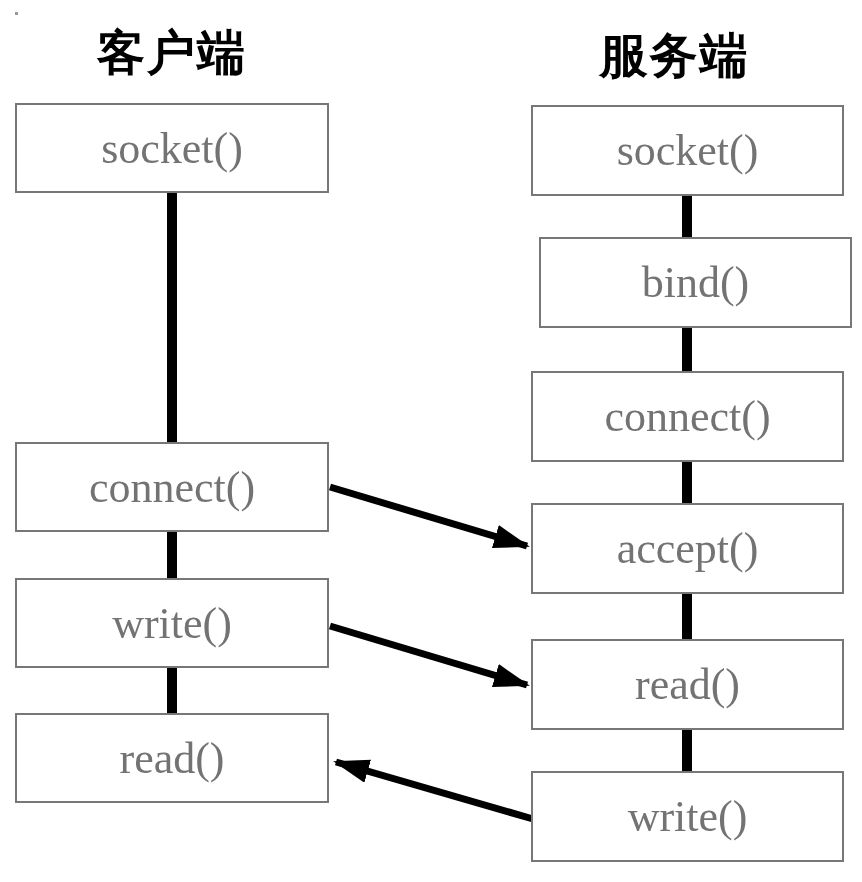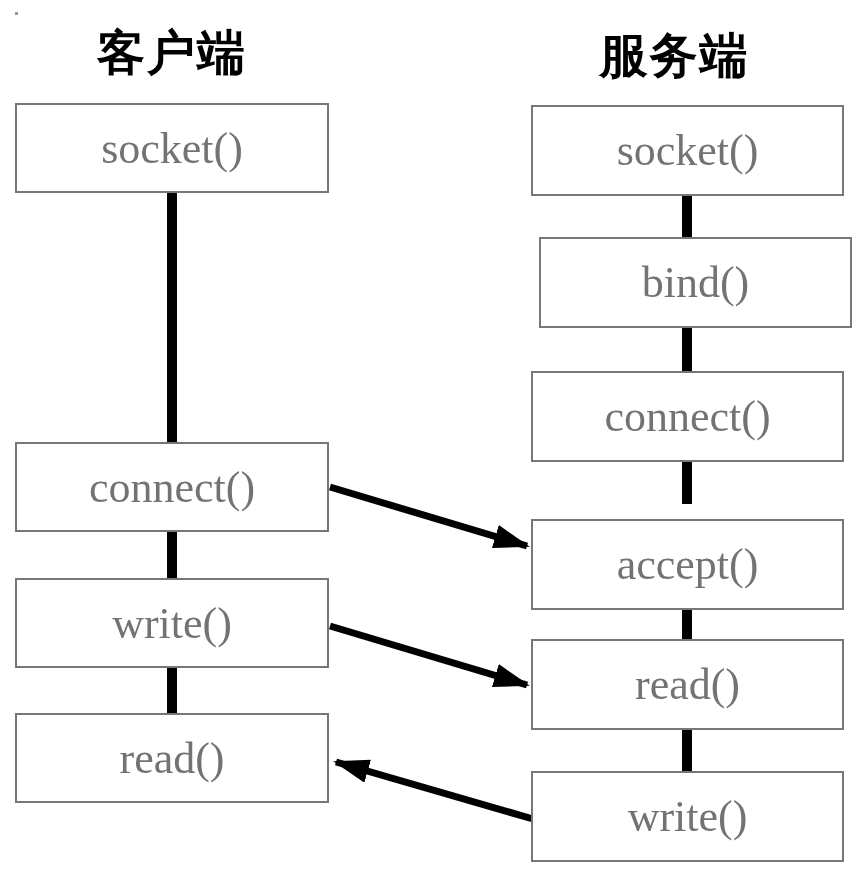--- a/index.html
+++ b/index.html
@@ -98,17 +98,17 @@
   </svg>
 
   <div class="fn-box client-box" style="top:103px;">socket()</div>
   <div class="fn-box client-box" style="top:442px;">connect()</div>
   <div class="fn-box client-box" style="top:578px;">write()</div>
   <div class="fn-box client-box" style="top:713px;">read()</div>
 
   <div class="fn-box server-box" style="top:105px;">socket()</div>
   <div class="fn-box server-box" style="top:237px;margin-left:8px;">bind()</div>
   <div class="fn-box server-box" style="top:371px;">connect()</div>
-  <div class="fn-box server-box" style="top:503px;margin-top:16px;">accept()</div>
+  <div class="fn-box server-box" style="top:503px;">accept()</div>
   <div class="fn-box server-box" style="top:639px;">read()</div>
   <div class="fn-box server-box" style="top:771px;">write()</div>
 
 </div>
 
 </body></html>

